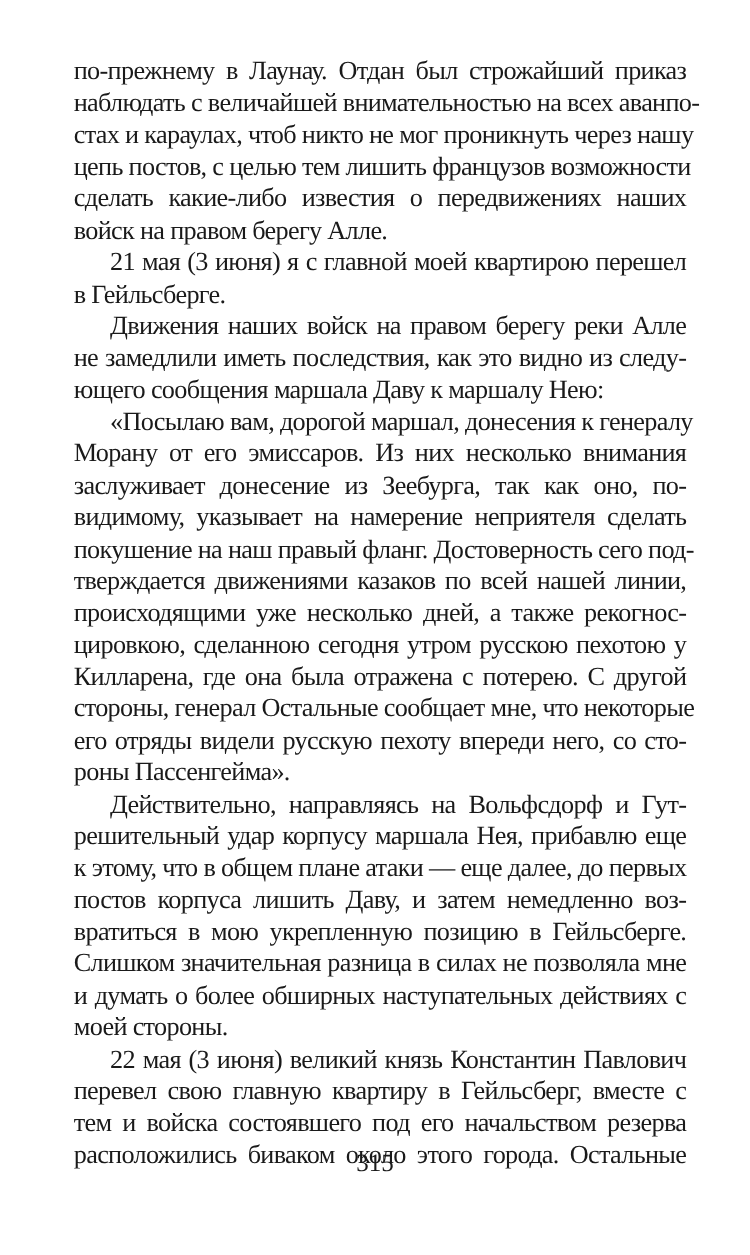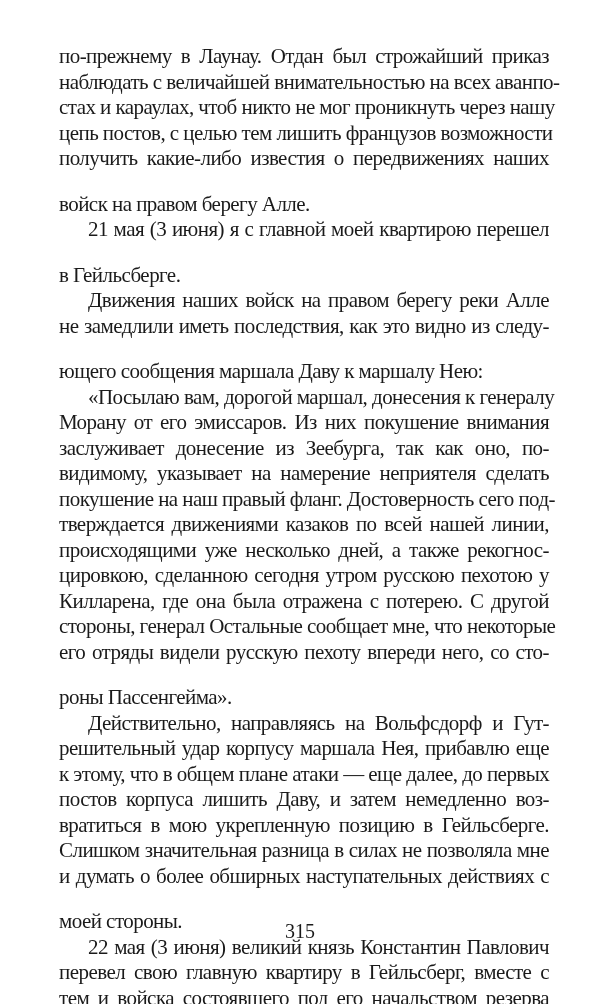--- a/index.html
+++ b/index.html
@@ -4,44 +4,44 @@
 <style>
   html, body { margin: 0; padding: 0; background: #ffffff; }
   body { width: 600px; height: 1004px; position: relative; overflow: hidden; }
   .page {
     position: absolute; left: 59px; top: 44px; width: 490px;
     font-family: "Liberation Serif", "DejaVu Serif", serif;
     font-size: 21px; line-height: 25.5px; color: #1a1a1a;
     letter-spacing: -0.55px;
   }
   .line { display: block; white-space: nowrap; text-align: justify; text-align-last: justify; height: 25.5px; }
-  .line.last { text-align-last: left; margin-top: 20px; }
+  .line.last { text-align-last: left; }
   .line.indent { padding-left: 29px; }
   .page-number {
     position: absolute; left: 0; width: 600px; top: 920px; text-align: center;
     font-family: "Liberation Serif", "DejaVu Serif", serif; font-size: 20px; color: #1a1a1a;
   }
 </style>
 </head>
 <body>
 
 <div class="page" id="page-body">
     <span class="line">по-прежнему в Лаунау. Отдан был строжайший приказ</span>
     <span class="line">наблюдать с величайшей внимательностью на всех аванпо-</span>
     <span class="line">стах и караулах, чтоб никто не мог проникнуть через нашу</span>
     <span class="line">цепь постов, с целью тем лишить французов возможности</span>
-    <span class="line">получить какие-либо известия о передвижениях наших</span>
+    <span class="line">сделать какие-либо известия о передвижениях наших</span>
     <span class="line last">войск на правом берегу Алле.</span>
     <span class="line indent">21 мая (3 июня) я с главной моей квартирою перешел</span>
     <span class="line last">в Гейльсберге.</span>
     <span class="line indent">Движения наших войск на правом берегу реки Алле</span>
     <span class="line">не замедлили иметь последствия, как это видно из следу-</span>
     <span class="line last">ющего сообщения маршала Даву к маршалу Нею:</span>
     <span class="line indent">«Посылаю вам, дорогой маршал, донесения к генералу</span>
-    <span class="line">Морану от его эмиссаров. Из них покушение внимания</span>
+    <span class="line">Морану от его эмиссаров. Из них несколько внимания</span>
     <span class="line">заслуживает донесение из Зеебурга, так как оно, по-</span>
     <span class="line">видимому, указывает на намерение неприятеля сделать</span>
     <span class="line">покушение на наш правый фланг. Достоверность сего под-</span>
     <span class="line">тверждается движениями казаков по всей нашей линии,</span>
     <span class="line">происходящими уже несколько дней, а также рекогнос-</span>
     <span class="line">цировкою, сделанною сегодня утром русскою пехотою у</span>
     <span class="line">Килларена, где она была отражена с потерею. С другой</span>
     <span class="line">стороны, генерал Остальные сообщает мне, что некоторые</span>
     <span class="line">его отряды видели русскую пехоту впереди него, со сто-</span>
     <span class="line last">роны Пассенгейма».</span>

